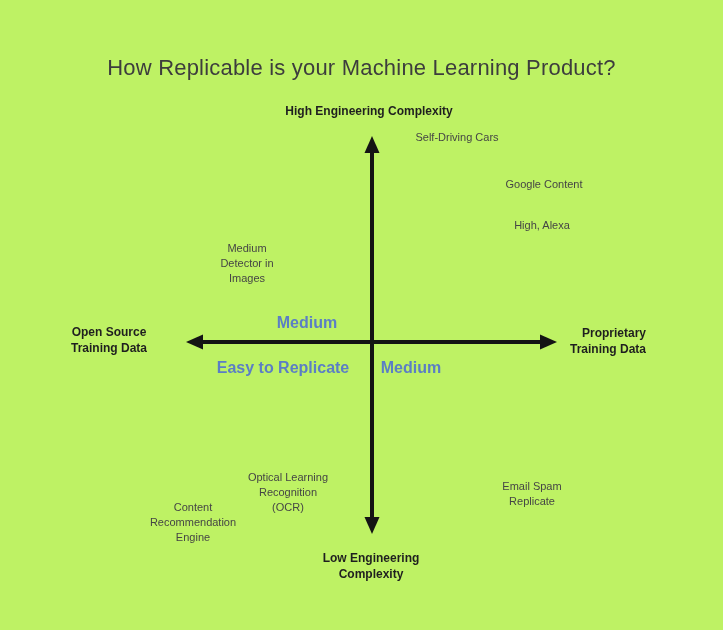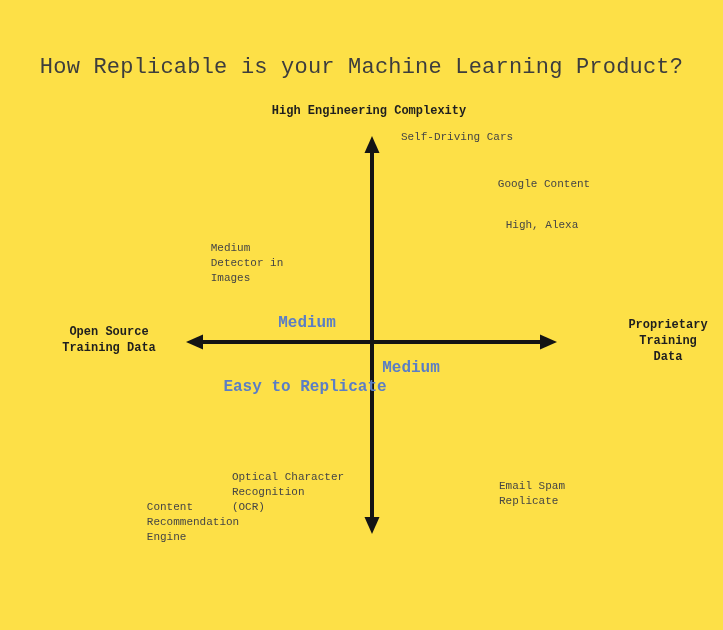--- a/index.html
+++ b/index.html
@@ -1,21 +1,21 @@
 <!DOCTYPE html>
 <html style="--text-title: #3d3d3d; --text-axis: #1f1f1f; --text-point: #454545; --accent-blue: #5b7ec5;"><head>
 <meta charset="utf-8">
 <style>
   html, body { margin: 0; padding: 0; background: #fff; }
   .canvas {
     position: relative;
     width: 723px;
     height: 630px;
-    background: #fde047;
-    font-family: Liberation Mono, monospace;
+    background: #bef264;
+    font-family: Liberation Sans, sans-serif;
     overflow: hidden;
   }
   .title {
     position: absolute;
     left: 0;
     top: 55px;
     width: 723px;
     margin: 0;
     text-align: center;
     font-size: 22px;
@@ -40,21 +40,21 @@
     font-size: 16px;
     font-weight: 700;
     color: var(--accent-blue, #5b7ec5);
     white-space: nowrap;
   }
   .point {
     position: absolute;
     transform: translate(-50%, -50%);
     font-size: 11px;
     color: var(--text-point, #454545);
-    text-align: left;
+    text-align: center;
     white-space: pre-line;
     line-height: 1.35;
   }
 </style>
 </head>
 <body>
 
 <div class="canvas">
 
   <h1 class="title">How Replicable is your Machine Learning Product?</h1>
@@ -66,37 +66,39 @@
       <polygon points="372,534 364.5,517 379.5,517" fill="#141414"></polygon>
     </g>
     <g>
       <line x1="199" y1="342" x2="544" y2="342" stroke="#141414" stroke-width="4"></line>
       <polygon points="186,342 203,334.5 203,349.5" fill="#141414"></polygon>
       <polygon points="557,342 540,334.5 540,349.5" fill="#141414"></polygon>
     </g>
   </svg>
 
   <div class="axis-label" style="left:369px; top:111px;">High Engineering Complexity</div>
+  <div class="axis-label" style="left:371px; top:566px;">Low Engineering
+Complexity</div>
   <div class="axis-label" style="left:109px; top:340px;">Open Source
 Training Data</div>
-  <div class="axis-label" style="left:668px; top:341px;">Proprietary
+  <div class="axis-label" style="left:608px; top:341px;text-align:right;">Proprietary
 Training Data</div>
 
   <div class="quad-label" style="left:307px; top:323px;">Medium</div>
-  <div class="quad-label" style="left:283px; top:387px;margin-left:22px;">Easy to Replicate</div>
+  <div class="quad-label" style="left:283px; top:368px;">Easy to Replicate</div>
   <div class="quad-label" style="left:411px; top:368px;">Medium</div>
 
   <div id="points">
       <div class="point" style="left: 457px; top: 137px;">Self-Driving Cars</div>
       <div class="point" style="left: 544px; top: 184px;">Google Content</div>
       <div class="point" style="left: 542px; top: 225px;">High, Alexa</div>
       <div class="point" style="left: 247px; top: 263px;">Medium
 Detector in
 Images</div>
-      <div class="point" style="left: 288px; top: 492px;">Optical Character
+      <div class="point" style="left: 288px; top: 492px;">Optical Learning
 Recognition
 (OCR)</div>
       <div class="point" style="left: 184px; top: 522px; margin-left: 9px;">Content
 Recommendation
 Engine</div>
       <div class="point" style="left: 532px; top: 494px;">Email Spam
 Replicate</div>
     </div>
 
 </div>

